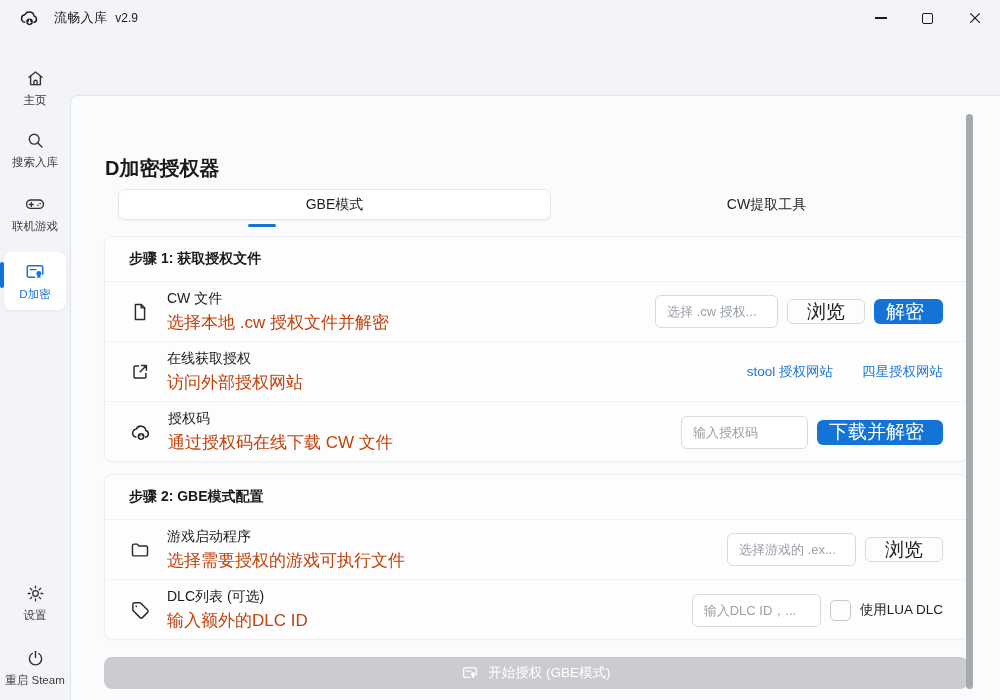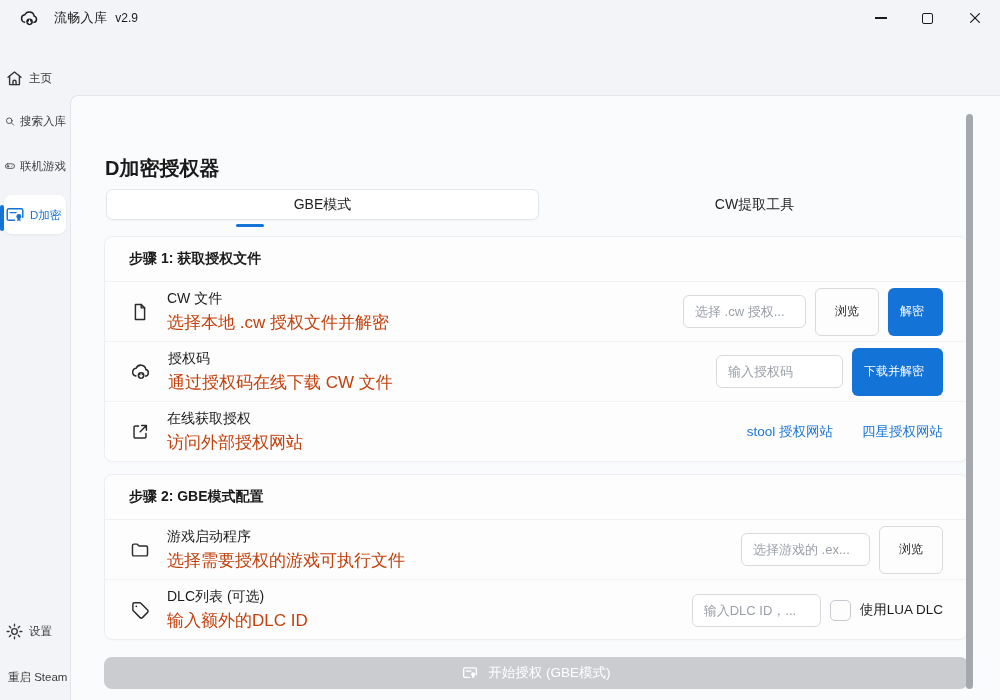--- a/index.html
+++ b/index.html
@@ -18,41 +18,41 @@
   .app-version { font-size:12px; margin-left:8px; }
   .win-controls { position:absolute; right:2px; top:0; height:36px; display:flex; }
   .win-btn { width:47px; height:36px; display:flex; align-items:center; justify-content:center;
     background:transparent; border:none; cursor:default; color:#1b1b1b; }
   .min-glyph { width:12px; height:1.4px; background:#1b1b1b; display:block; }
   .max-glyph { width:11px; height:11px; border:1.3px solid #1b1b1b; border-radius:2px; display:block; }
 
   
   .sidebar { position:absolute; left:0; top:36px; width:70px; height:664px;
     display:flex; flex-direction:column; align-items:center; }
-  .nav-item { width:62px; padding:9px 0 8px; display:flex; flex-direction:row;
+  .nav-item { width:62px; padding:9px 0 8px; display:flex; flex-direction:column;
     align-items:center; gap:4px; border-radius:8px; position:relative; color:#2e2e2e; }
   .nav-item .nav-label { font-size:11.5px; white-space:nowrap; color:#3c3c3c; }
   .nav-item svg { color:#333; }
   .nav-item.active { background:#ffffff; box-shadow:0 1px 3px rgba(0,0,0,.06); }
   .nav-item.active svg { color:#1473d6; }
   .nav-item.active .nav-label { color:#1473d6; }
   .nav-item.active::before { content:""; position:absolute; left:-4px; top:10px;
     width:4px; height:26px; border-radius:3px; background:#1473d6; }
   .mt1{margin-top:23px}.mt2{margin-top:5px}.mt3{margin-top:6px}.mt4{margin-top:6px}.mt5{margin-top:10px}
   .spacer{flex:1}
   .mb-settings{margin-top:0}
   .mb-restart{margin-top:8px; margin-bottom:4px}
 
   
   .panel { position:absolute; left:70px; top:47px; right:0; bottom:0;
     background:#fafbfd; border:1px solid #e2e5e9; border-right:none; border-bottom:none;
     border-top-left-radius:8px; overflow:hidden;margin-top:48px; }
   .page-title { position:absolute; left:34px; top:59px; font-size:20px; font-weight:700; }
 
-  .tabs { position:absolute; left:35px; top:93px; width:864px; height:31px; display:flex;justify-content:space-between; }
+  .tabs { position:absolute; left:47px; top:93px; width:864px; height:31px; display:flex;justify-content:space-between; }
   .tab { flex:1; display:flex; align-items:center; justify-content:center;
     font-size:14px; color:#1f1f1f; border-radius:7px; }
   .tab.active { background:#ffffff; border:1px solid #e4e7ea; box-shadow:0 1px 2px rgba(0,0,0,.04); }
   .tab-underline { position:absolute; left:130px; top:35px; width:28px; height:3px;
     border-radius:2px; background:#1473d6; }
 
   .card { position:absolute; left:33px; width:864px; background:#fdfdfe;
     border:1px solid #eceef1; border-radius:8px; box-shadow:0 1px 2px rgba(0,0,0,.02); overflow:hidden; }
   .card1 { top:140px; height:226px; }
   .card2 { top:378px; height:166px; }
@@ -64,22 +64,22 @@
   .row-icon { color:#2b2b2b; flex:0 0 auto; }
   .row-text { display:flex; flex-direction:column; gap:3px; }
   .row-title { font-size:14px; color:#1c1c1c; }
   .row-sub { font-size:17px; color:#c2410c; }
   .row-right { margin-left:auto; display:flex; align-items:center; gap:9px; }
 
   .text-input { height:33px; border:1px solid #d8dade; border-radius:6px; background:#fff;
     padding:0 11px; font-size:13px; color:#333; font-family:inherit; outline:none; }
   .text-input::placeholder { color:#9ba0a8; }
   .w-cw{width:123px}.w-code{width:127px}.w-exe{width:129px}.w-dlc{width:129px}
-  .btn { height:48px; padding:0 19px; border:1px solid #d8dade; border-radius:6px;
-    background:#fdfdfd; font-size:12px; color:#1f1f1f; font-family:inherit;
+  .btn { height:25px; padding:0 19px; border:1px solid #d8dade; border-radius:6px;
+    background:#fdfdfd; font-size:19px; color:#1f1f1f; font-family:inherit;
     display:flex; align-items:center; cursor:default; }
   .btn-primary { background:#1473d6; border:none; color:#fff;padding-left:12px; }
   .link { font-size:13.5px; color:#1b76d6; text-decoration:none; cursor:default; }
   .link + .link { margin-left:20px; }
   .checkbox { width:21px; height:21px; border:1px solid #c6c9cd; border-radius:5px;
     background:#fdfdfe; flex:0 0 auto; }
   .checkbox-label { font-size:13.5px; color:#1c1c1c; }
 
   .start-btn { position:absolute; left:33px; top:561px; width:864px; height:32px;
     background:#cacccf; border:none; border-radius:8px; color:#ffffff;
@@ -202,50 +202,50 @@
       </span>
       <span class="row-right">
         <input class="text-input w-cw" placeholder="选择 .cw 授权..." style="">
         <button class="btn">浏览</button>
         <button class="btn btn-primary">解密</button>
       </span>
     </div>
 
     <div class="row">
       <span class="row-icon">
+        <svg width="22" height="22" viewBox="0 0 24 24" fill="none" stroke="currentColor" stroke-width="1.6" stroke-linecap="round" stroke-linejoin="round">
+          <path d="M10.5 5.5 H6.8 A1.3 1.3 0 0 0 5.5 6.8 V17.2 A1.3 1.3 0 0 0 6.8 18.5 H17.2 A1.3 1.3 0 0 0 18.5 17.2 V13.5"></path>
+          <path d="M13.8 5 H19 V10.2 M19 5 L12.2 11.8"></path>
+        </svg>
+      </span>
+      <span class="row-text">
+        <span class="row-title">在线获取授权</span>
+        <span class="row-sub">访问外部授权网站</span>
+      </span>
+      <span class="row-right">
+        <a class="link">stool 授权网站</a>
+        <a class="link">四星授权网站</a>
+      </span>
+    </div>
+
+    <div class="row">
+      <span class="row-icon">
         <svg width="23" height="23" viewBox="0 0 24 24" fill="none" stroke="currentColor" stroke-width="1.6" stroke-linecap="round" stroke-linejoin="round">
           <path d="M7.2 16.6 A4.1 4.1 0 0 1 7.5 8.5 A5.3 5.3 0 0 1 17.6 10 A3.5 3.5 0 0 1 17.4 16.8"></path>
           <circle cx="12.6" cy="16.2" r="3.6" fill="currentColor" stroke="none"></circle>
           <path d="M12.6 14.4 v3.1 M11.3 16.4 l1.3 1.4 l1.3 -1.4" stroke="#fdfdfe" stroke-width="1.3"></path>
         </svg>
       </span>
       <span class="row-text">
         <span class="row-title">授权码</span>
         <span class="row-sub">通过授权码在线下载 CW 文件</span>
       </span>
       <span class="row-right">
         <input class="text-input w-code" placeholder="输入授权码" style="">
         <button class="btn btn-primary">下载并解密</button>
-      </span>
-    </div>
-
-    <div class="row">
-      <span class="row-icon">
-        <svg width="22" height="22" viewBox="0 0 24 24" fill="none" stroke="currentColor" stroke-width="1.6" stroke-linecap="round" stroke-linejoin="round">
-          <path d="M10.5 5.5 H6.8 A1.3 1.3 0 0 0 5.5 6.8 V17.2 A1.3 1.3 0 0 0 6.8 18.5 H17.2 A1.3 1.3 0 0 0 18.5 17.2 V13.5"></path>
-          <path d="M13.8 5 H19 V10.2 M19 5 L12.2 11.8"></path>
-        </svg>
-      </span>
-      <span class="row-text">
-        <span class="row-title">在线获取授权</span>
-        <span class="row-sub">访问外部授权网站</span>
-      </span>
-      <span class="row-right">
-        <a class="link">stool 授权网站</a>
-        <a class="link">四星授权网站</a>
       </span>
     </div>
   </div>
 
   <div class="card card2">
     <div class="card-header">步骤 2: GBE模式配置</div>
 
     <div class="row">
       <span class="row-icon">
         <svg width="22" height="22" viewBox="0 0 24 24" fill="none" stroke="currentColor" stroke-width="1.6" stroke-linecap="round" stroke-linejoin="round">

